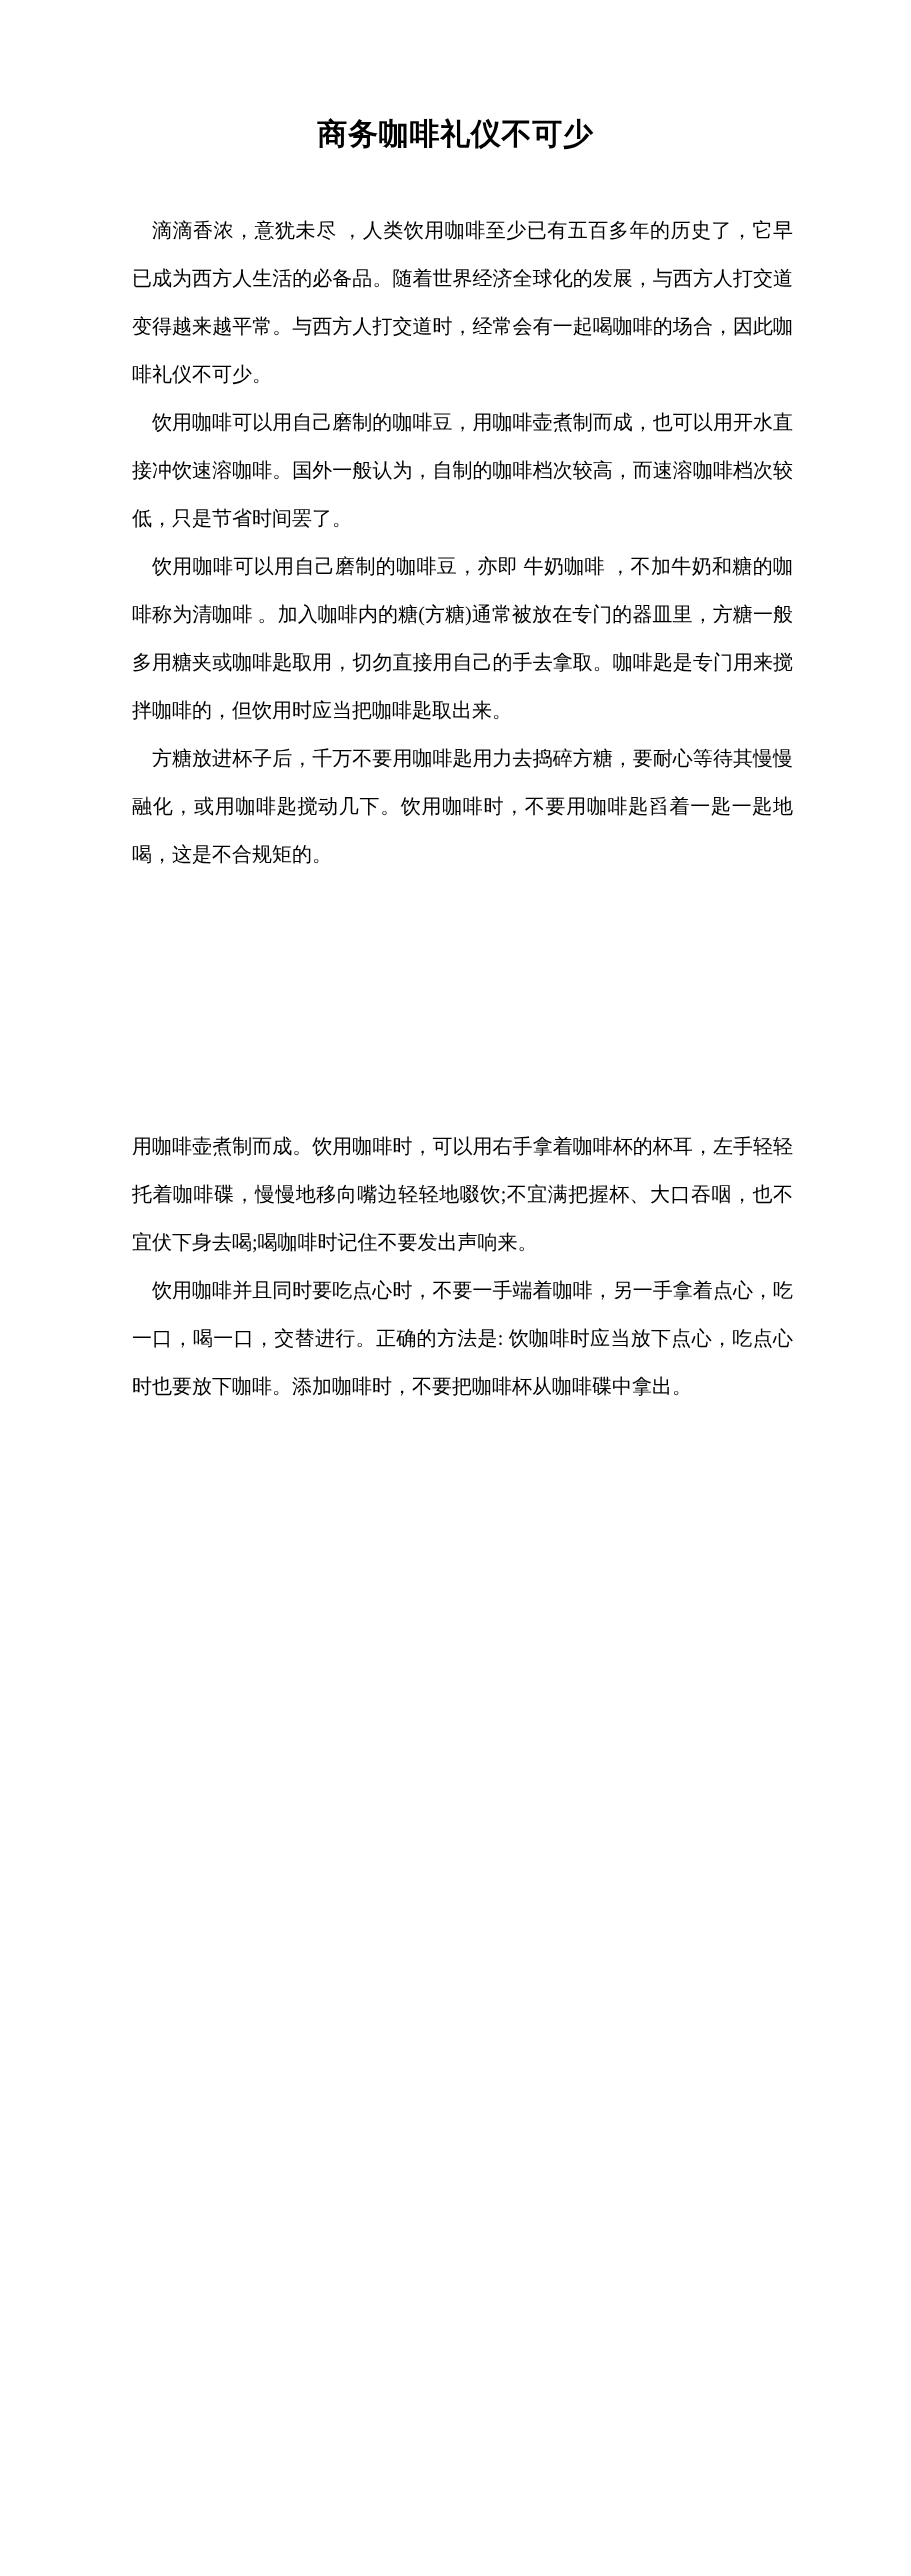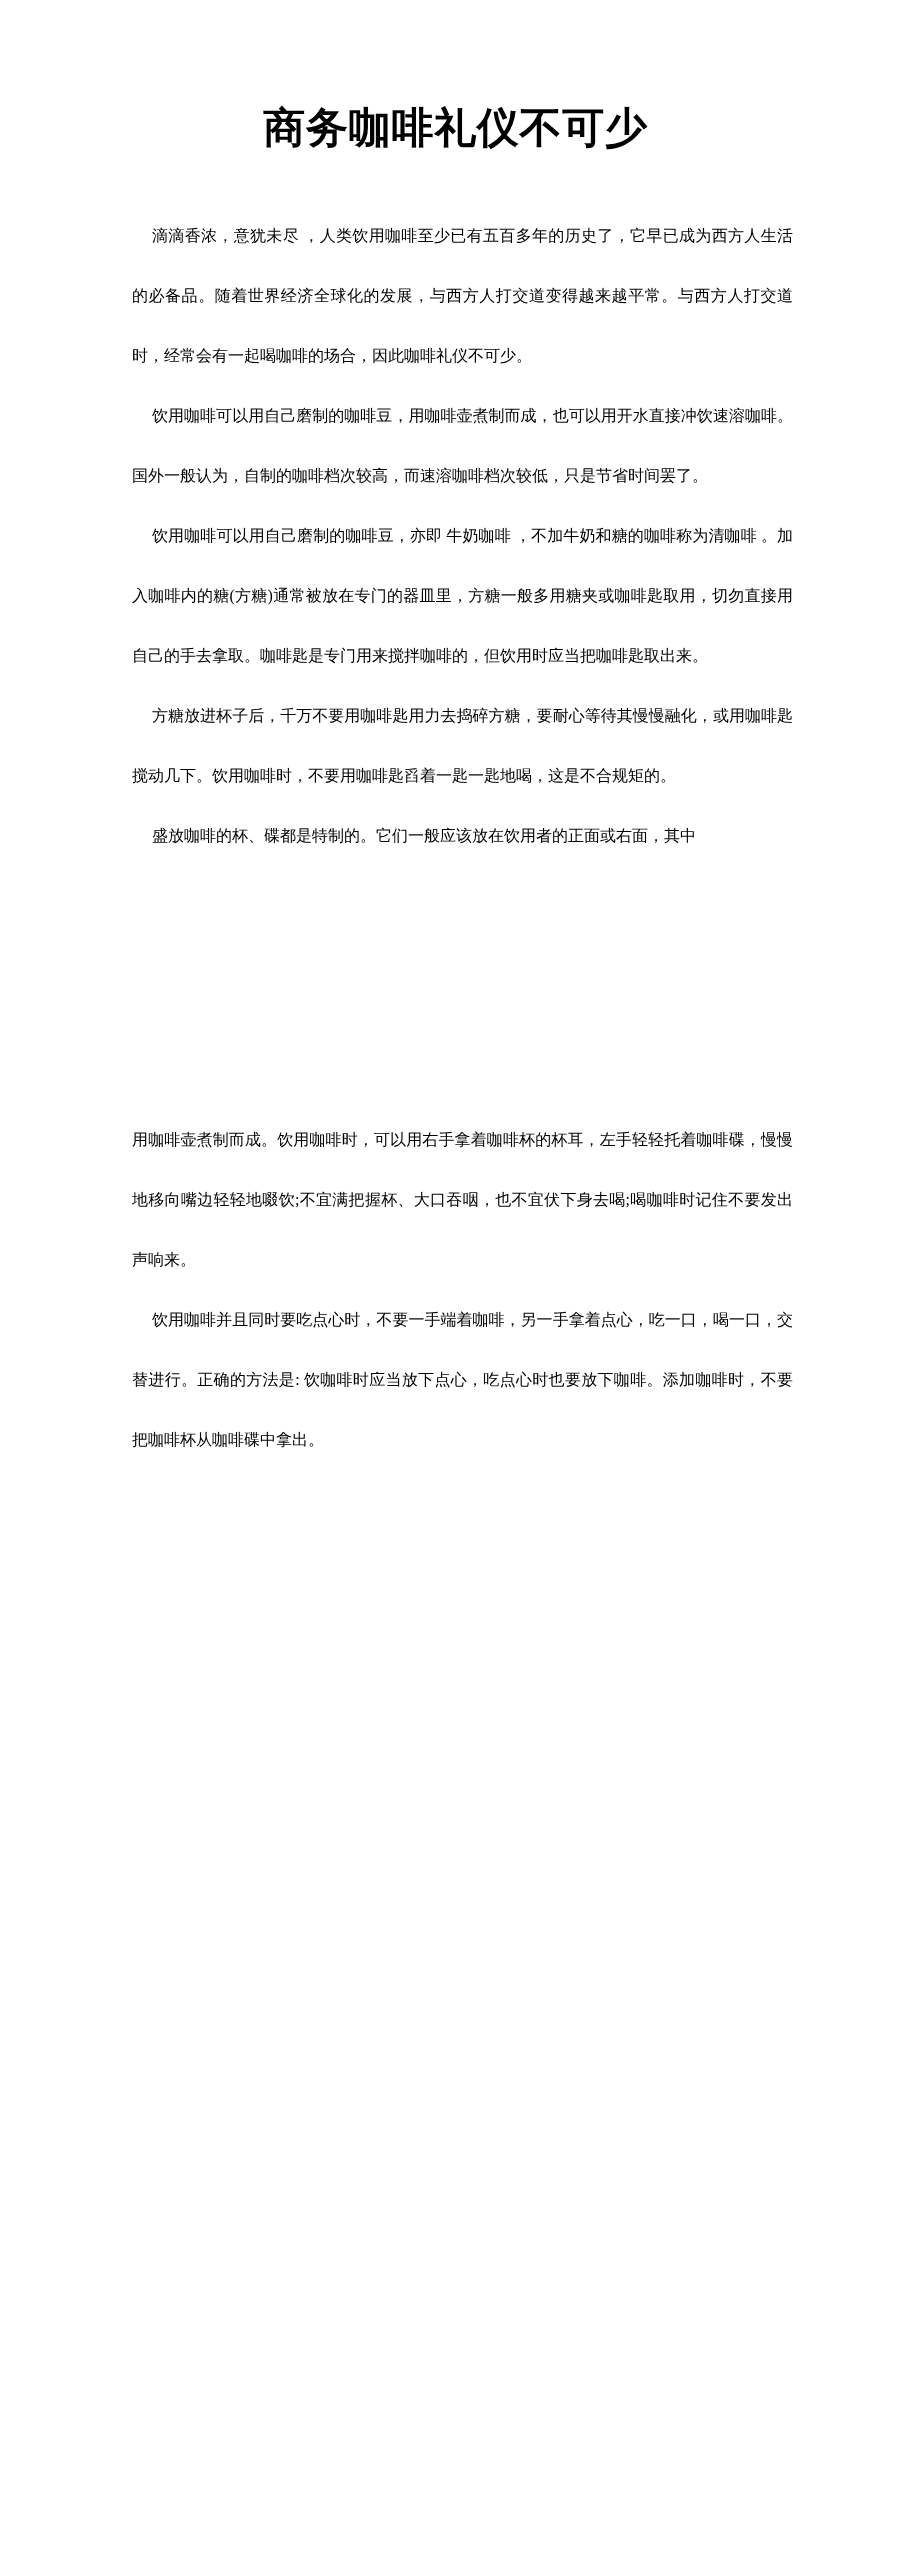--- a/index.html
+++ b/index.html
@@ -11,37 +11,37 @@
     position: relative;
     width: 911px;
     height: 2576px;
     background: #ffffff;
     overflow: hidden;
     color: #000000;
     font-family: "Liberation Serif", "DejaVu Serif", serif;
   }
   .doc-title {
     position: absolute;
-    top: 103px;
+    top: 109px;
     left: 0;
     width: 100%;
     margin: 0;
     text-align: center;
-    font-size: 42px;
+    font-size: 30px;
     font-weight: 700;
     line-height: 50px;
     letter-spacing: 0.7px;
   }
   .body-text {
     position: absolute;
     top: 206px;
     left: 132px;
     width: 661px;
-    font-size: 16px;
-    line-height: 60px;
+    font-size: 20px;
+    line-height: 48px;
     text-align: justify;
     text-justify: inter-ideograph;
   }
   .body-text p {
     margin: 0;
     padding: 0;
     text-indent: 20px;
     word-break: break-all;
   }
   .body-text p.continuation {
@@ -63,21 +63,20 @@
 
     <p>滴滴香浓，意犹未尽 ，人类饮用咖啡至少已有五百多年的历史了，它早已成为西方人生活的必备品。随着世界经济全球化的发展，与西方人打交道变得越来越平常。与西方人打交道时，经常会有一起喝咖啡的场合，因此咖啡礼仪不可少。</p>
 
     <p>饮用咖啡可以用自己磨制的咖啡豆，用咖啡壶煮制而成，也可以用开水直接冲饮速溶咖啡。国外一般认为，自制的咖啡档次较高，而速溶咖啡档次较低，只是节省时间罢了。</p>
 
     <p>饮用咖啡可以用自己磨制的咖啡豆，亦即 牛奶咖啡 ，不加牛奶和糖的咖啡称为清咖啡 。加入咖啡内的糖(方糖)通常被放在专门的器皿里，方糖一般多用糖夹或咖啡匙取用，切勿直接用自己的手去拿取。咖啡匙是专门用来搅拌咖啡的，但饮用时应当把咖啡匙取出来。</p>
 
     <p>方糖放进杯子后，千万不要用咖啡匙用力去捣碎方糖，要耐心等待其慢慢融化，或用咖啡匙搅动几下。饮用咖啡时，不要用咖啡匙舀着一匙一匙地喝，这是不合规矩的。</p>
 
 
-    <p>盛放咖啡的杯、碟都是特制的。它们一般应该放在饮用者的正面或右面，其中</p>
 
     <div class="page-gap"></div>
 
     <p class="continuation">用咖啡壶煮制而成。饮用咖啡时，可以用右手拿着咖啡杯的杯耳，左手轻轻托着咖啡碟，慢慢地移向嘴边轻轻地啜饮;不宜满把握杯、大口吞咽，也不宜伏下身去喝;喝咖啡时记住不要发出声响来。</p>
 
     <p>饮用咖啡并且同时要吃点心时，不要一手端着咖啡，另一手拿着点心，吃一口，喝一口，交替进行。正确的方法是: 饮咖啡时应当放下点心，吃点心时也要放下咖啡。添加咖啡时，不要把咖啡杯从咖啡碟中拿出。</p>
 
   </div>
 
 </div>

